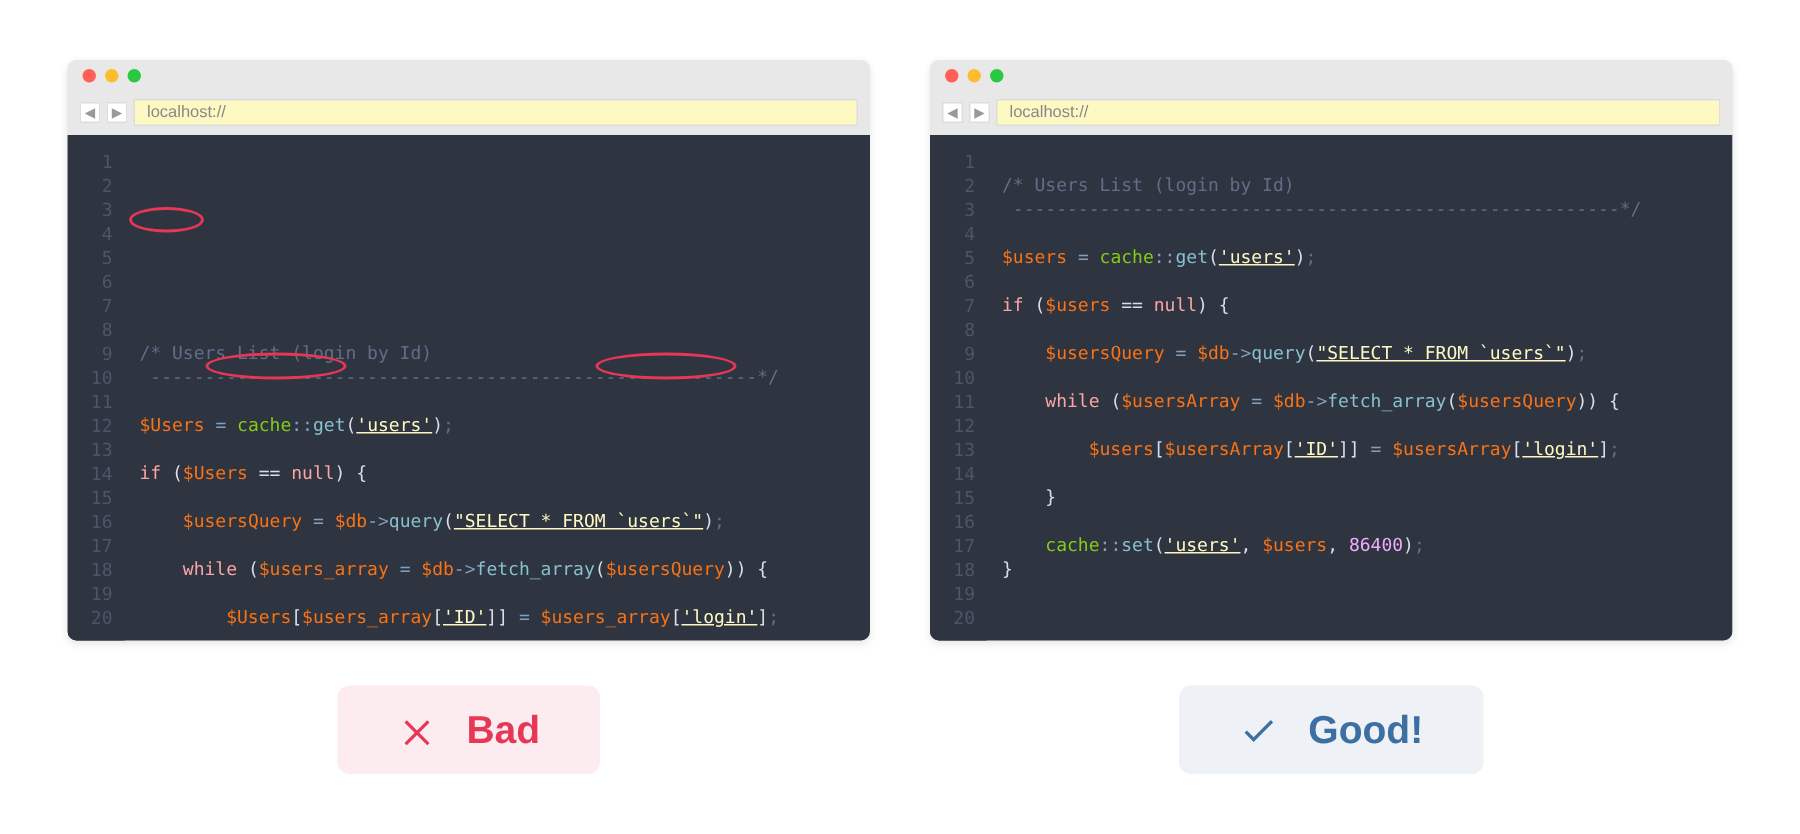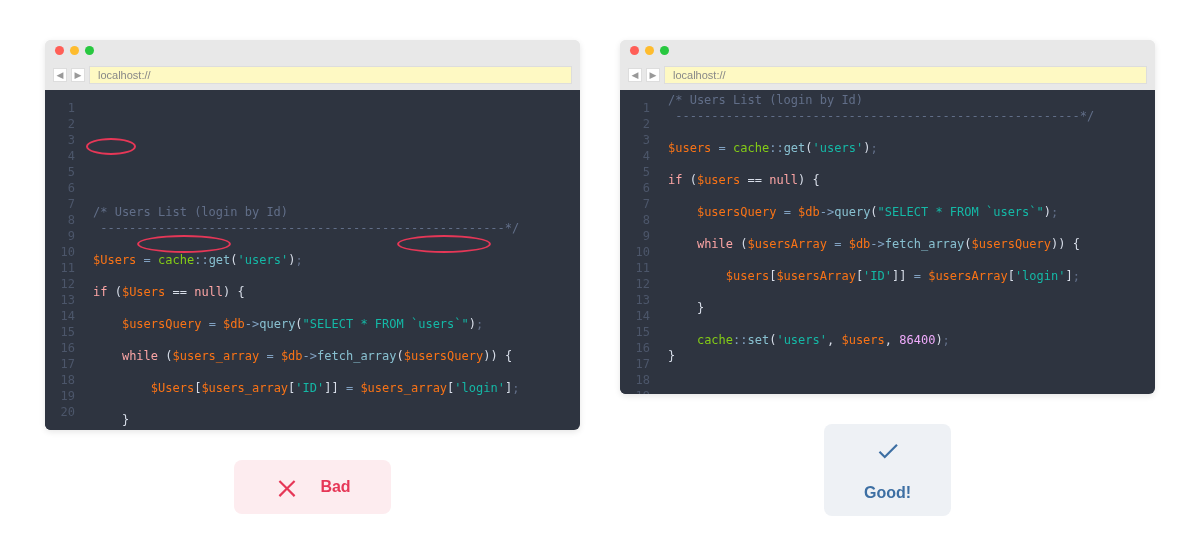--- a/index.html
+++ b/index.html
@@ -74,63 +74,62 @@
   .gutter {
     background: #2e3440;
     color: #4c566a;
     padding: 10px 8px 10px 0;
     text-align: right;
     width: 38px;
     user-select: none;
   }
   .gutter div { height: 16px; }
   .code {
-    padding: 2px 10px;
+    padding: 25px 10px;
     color: #d8dee9;
     position: relative;
     white-space: pre;
     flex: 1;
   }
   .code div { height: 16px; }
   .c-comment { color: #616e88; }
   .c-var { color: #f97316; text-align: center; }
   .c-keyword { color: #fca5a5; }
   .c-class { color: #84cc16; }
-  .c-string { color: #14b8a6; }
+  .c-string { color: #fef9c3; text-decoration: underline; }
   .c-num { color: #f0abfc; }
   .c-punc { color: #616e88; }
   .c-op { color: #81a1c1; }
   .c-arrow { color: #81a1c1; }
   .c-call { color: #88c0d0; text-align: center; }
   .c-white { color: #d8dee9; }
 
   .ellipse {
     position: absolute;
     border: 2px solid #e63757;
     border-radius: 50%;
     pointer-events: none;
   }
   .badge {
     margin-top: 30px;
     display: flex;
     align-items: center;
     gap: 20px;
     padding: 14px 40px;
     border-radius: 8px;
-    font-size: 16px;
+    font-size: 26px;
     font-weight: 700;
   }
   .badge-bad {
     background: #fdecef;
     color: #e63757;
   }
   .badge-good {
     background: #eef1f5;
     color: #3d6fa3;
-    flex-direction: column;
   }
   .badge svg { width: 26px; height: 26px; }
 </style>
 </head>
 <body>
 
 <div class="column">
   <div class="window">
     <div class="window-chrome-bar">
       <span class="dot dot-red"></span>

